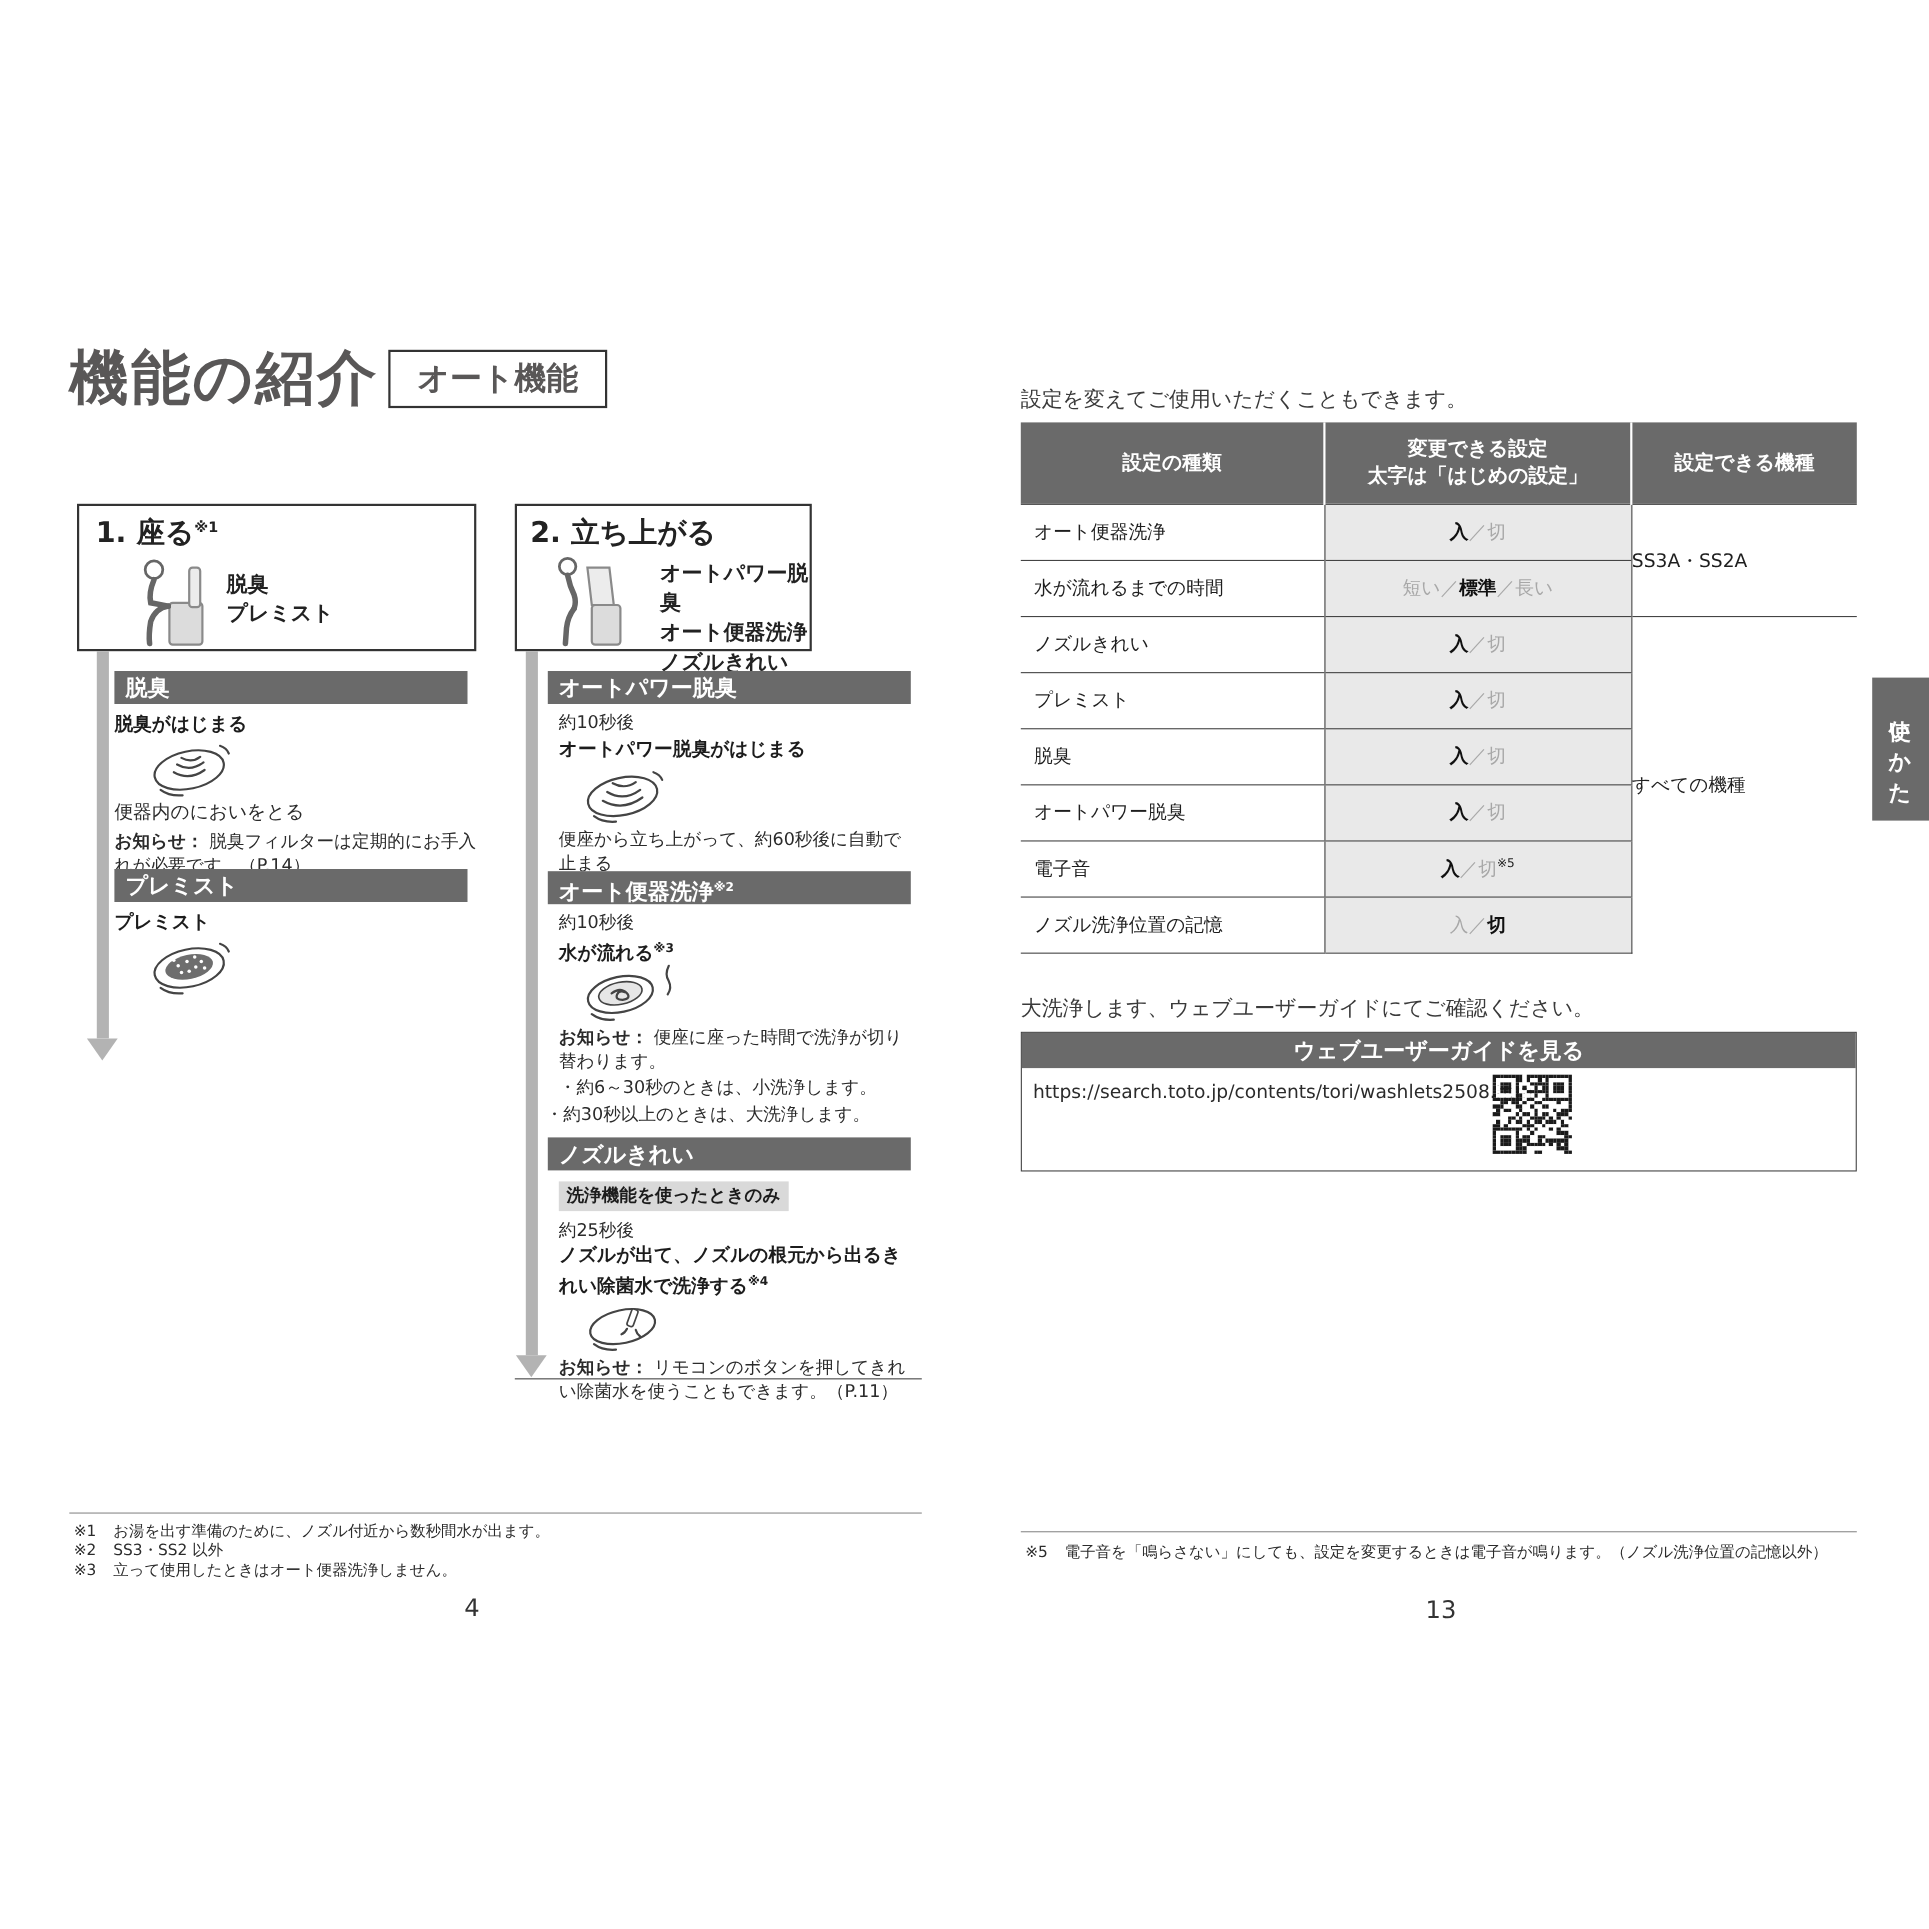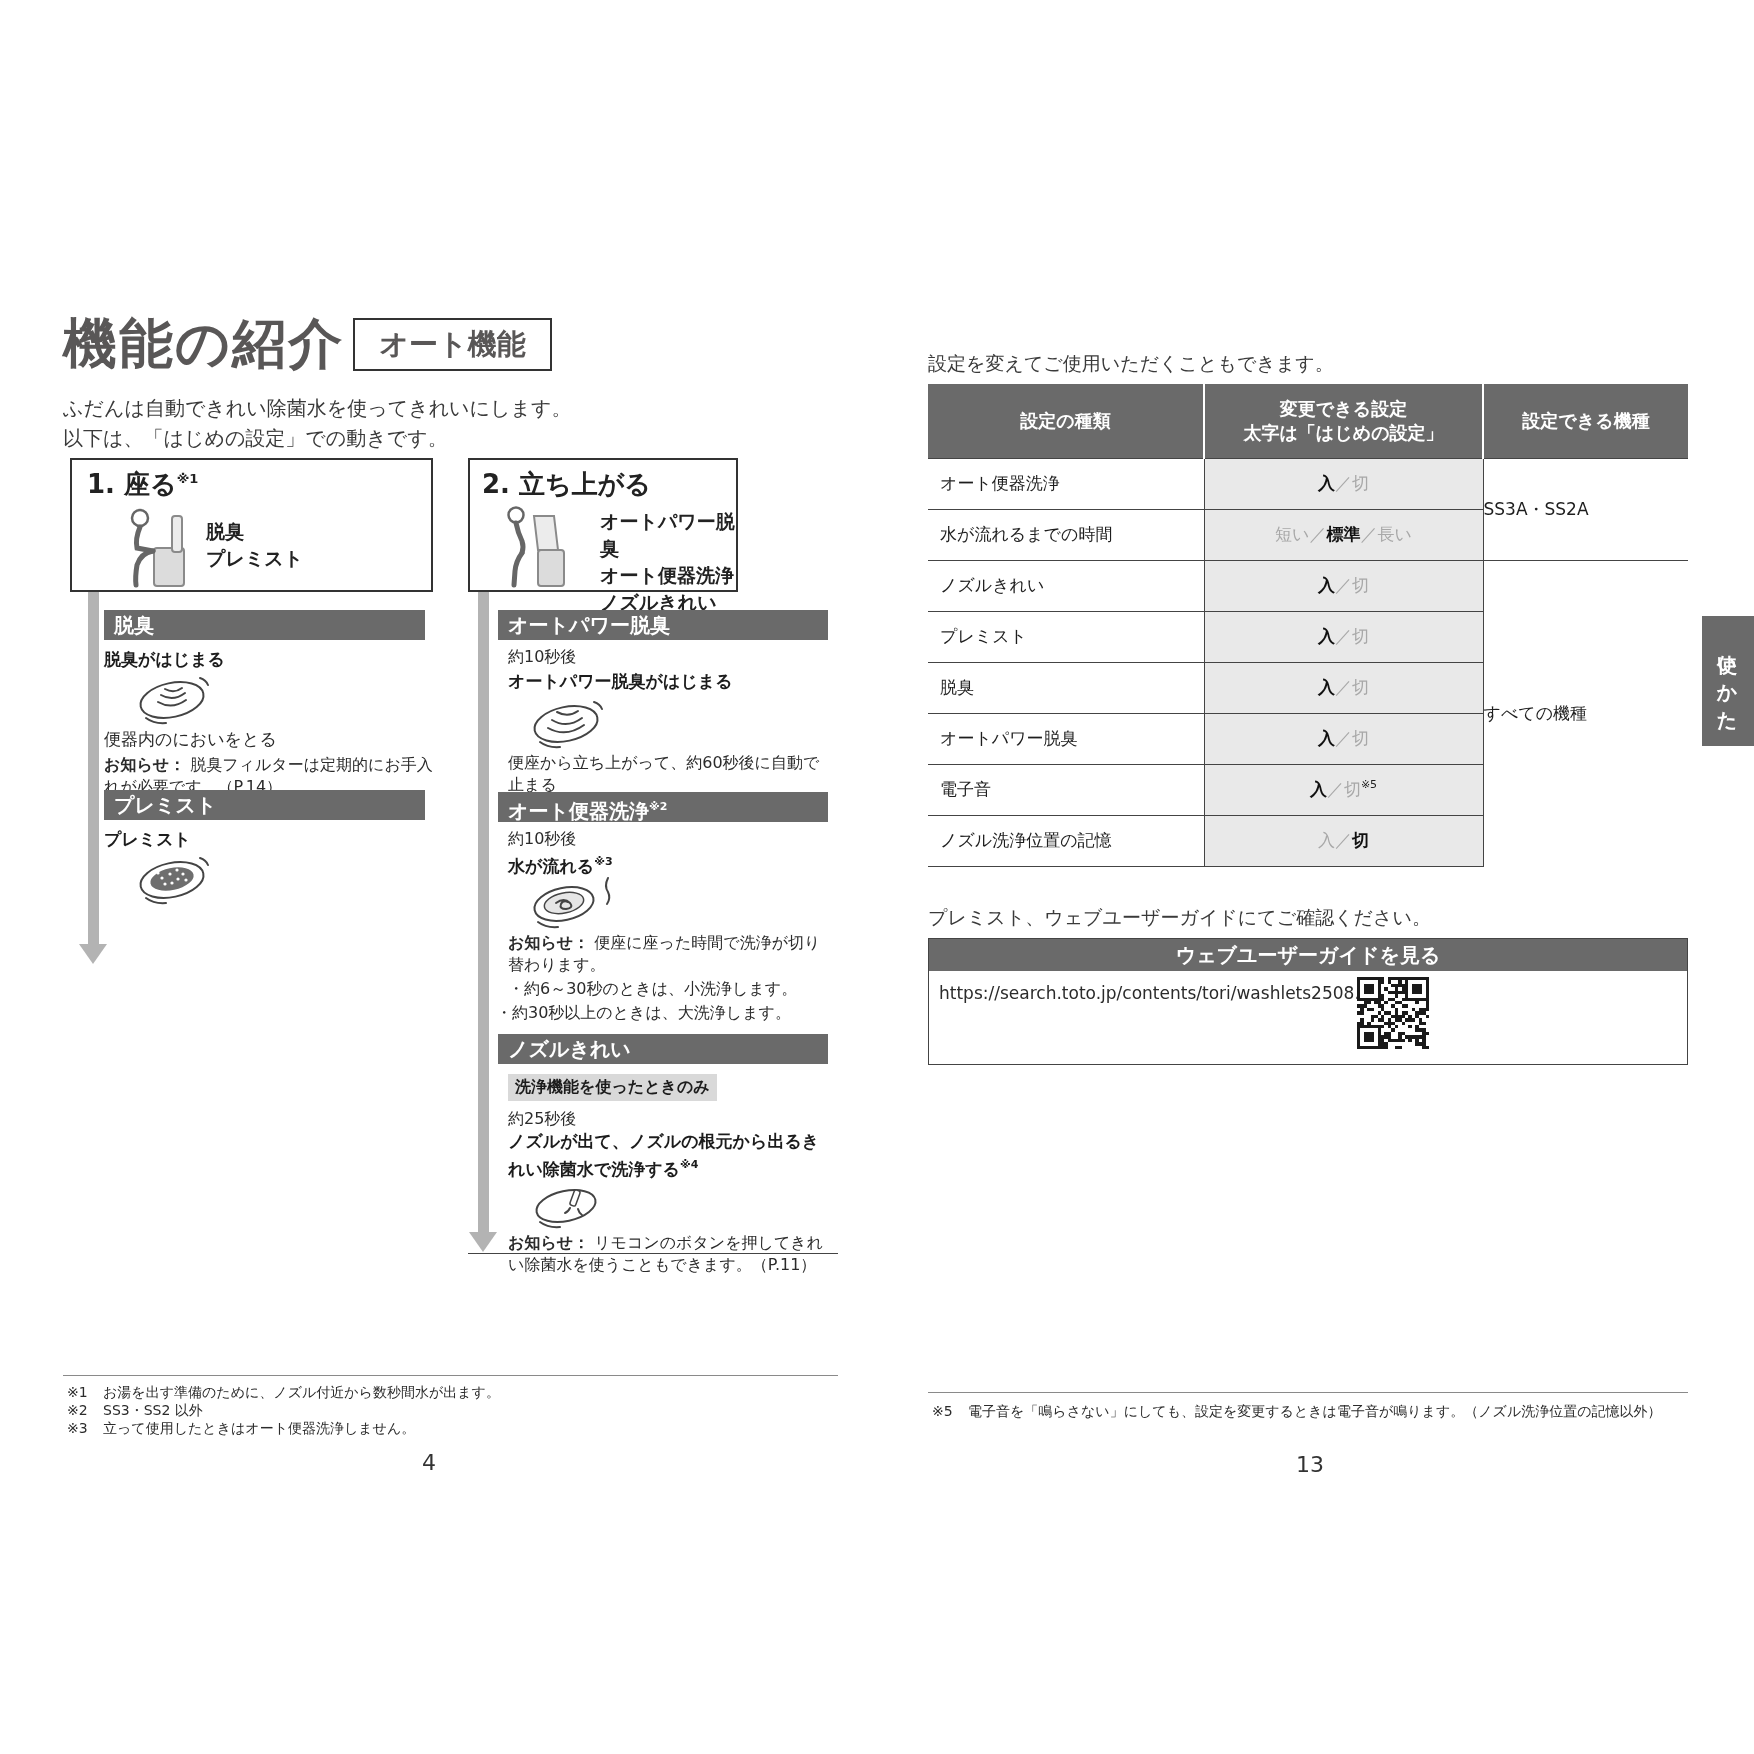--- a/index.html
+++ b/index.html
@@ -64,24 +64,20 @@
   svg .ln{fill:none;stroke:#444;stroke-width:2;stroke-linecap:round;}
 </style>
 </head>
 <body>
 
 <div class="sheet">
 
   <div class="abs doc-title" style="left:63px;top:308px;">機能の紹介</div>
   <div class="abs title-badge" style="left:353px;top:318px;width:195px;height:49px;">オート機能</div>
 
-  <div class="abs intro" style="left:63px;top:393px;width:640px;">
-    <div>ふだんは自動できれい除菌水を使ってきれいにします。</div>
-    <div>以下は、「はじめの設定」での動きです。</div>
-  </div>
 
   <div class="abs step-box" style="left:70px;top:458px;width:363px;height:134px;">
     <div class="abs step-head" style="left:15px;top:7px;">
       <span>1. 座る</span><sup>※1</sup>
     </div>
     <svg class="abs" style="left:38px;top:48px;" width="92" height="82" viewBox="0 0 92 82">
       <rect x="44" y="40" width="30" height="38" rx="3" fill="#dcdcdc" stroke="#8a8a8a" stroke-width="2"></rect>
       <rect x="62" y="8" width="10" height="36" rx="3" fill="#ececec" stroke="#8a8a8a" stroke-width="2"></rect>
       <circle cx="30" cy="10" r="8" fill="#fff" stroke="#666" stroke-width="2.5"></circle>
       <path d="M30 19 q-5 12 -3 21 l 16 3" fill="none" stroke="#666" stroke-width="5" stroke-linecap="round"></path>
@@ -255,21 +251,21 @@
       <td class="c1">電子音</td>
       <td class="c2"><span class="bk">入</span><span class="gy">／切</span><sup class="val-sup">※5</sup></td>
     </tr>
     <tr class="last">
       <td class="c1">ノズル洗浄位置の記憶</td>
       <td class="c2"><span class="gy">入／</span><span class="bk">切</span></td>
     </tr>
   </tbody>
     </table>
 
-  <div class="abs intro" style="left:928px;top:902px;font-size:19px;">プレミスト、ウェブユーザーガイドにてご確認ください。</div>
+  <div class="abs intro" style="left:928px;top:902px;font-size:19px;">大洗浄します、ウェブユーザーガイドにてご確認ください。</div>
 
   <div class="abs guide-box" style="left:928px;top:938px;width:760px;height:127px;">
     <div class="guide-bar">ウェブユーザーガイドを見る</div>
     <div class="abs guide-url" style="left:10px;top:44px;">https://search.toto.jp/contents/tori/washlets2508.htm</div>
     <div class="abs qr" style="left: 428px; top: 38px; width: 72px; height: 72px; grid-template: repeat(21, 1fr) / repeat(21, 1fr);">
         <div style="background: rgb(26, 26, 26);"></div>
         <div style="background: rgb(26, 26, 26);"></div>
         <div style="background: rgb(26, 26, 26);"></div>
         <div style="background: rgb(26, 26, 26);"></div>
         <div style="background: rgb(26, 26, 26);"></div>

